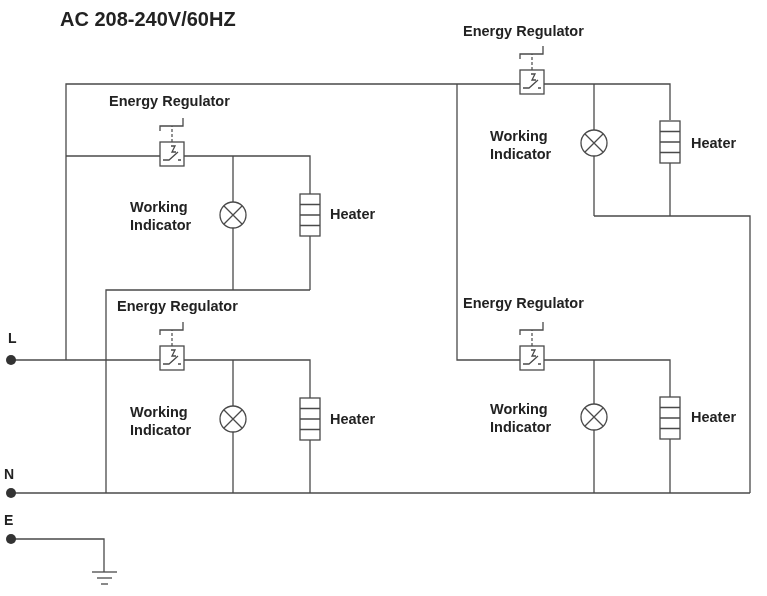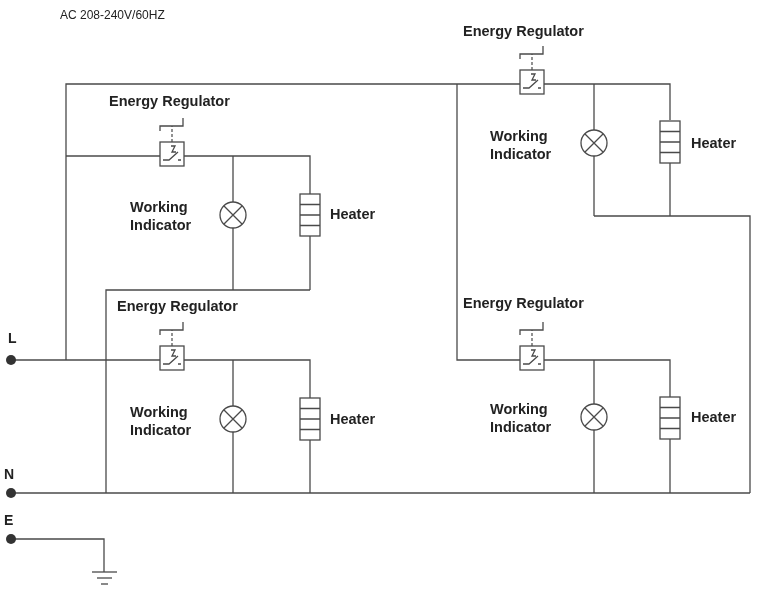--- a/index.html
+++ b/index.html
@@ -3,21 +3,21 @@
 <meta charset="utf-8">
 <style>
   html, body { margin: 0; padding: 0; background: #ffffff; }
   body { width: 767px; height: 596px; position: relative; overflow: hidden; font-family: "Liberation Sans", sans-serif; }
   svg { position: absolute; left: 0; top: 0; }
   .wire { stroke: #4a4a4a; stroke-width: 1.3; fill: none; }
   .dash { stroke: #4a4a4a; stroke-width: 1.2; fill: none; stroke-dasharray: 3 2; }
   .comp { stroke: #4a4a4a; stroke-width: 1.3; fill: #ffffff; }
   .lbl { position: absolute; font-weight: bold; font-size: 14.5px; color: #222222; line-height: 18px; white-space: nowrap; }
   .lbl.right { text-align: left; }
-  .title { position: absolute; left: 60px; top: 8px; font-weight: normal; font-size: 12px; color: #222222; }
+  .title { position: absolute; left: 60px; top: 8px; font-weight: bold; font-size: 20px; color: #222222; }
   .term { position: absolute; font-weight: bold; font-size: 14px; color: #222222; }
 </style>
 </head>
 <body>
 
 <div class="title">AC 208-240V/60HZ</div>
 
 <div class="term" style="left:8px; top:330px;">L</div>
 <div class="term" style="left:4px; top:466px;">N</div>
 <div class="term" style="left:4px; top:512px;">E</div>

